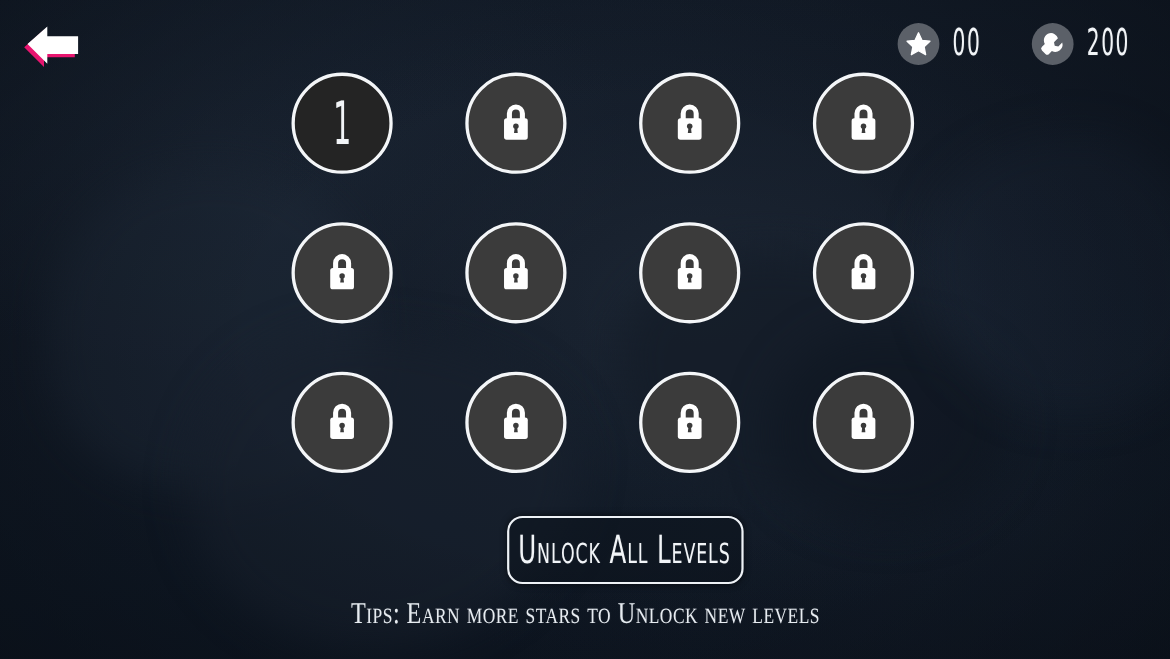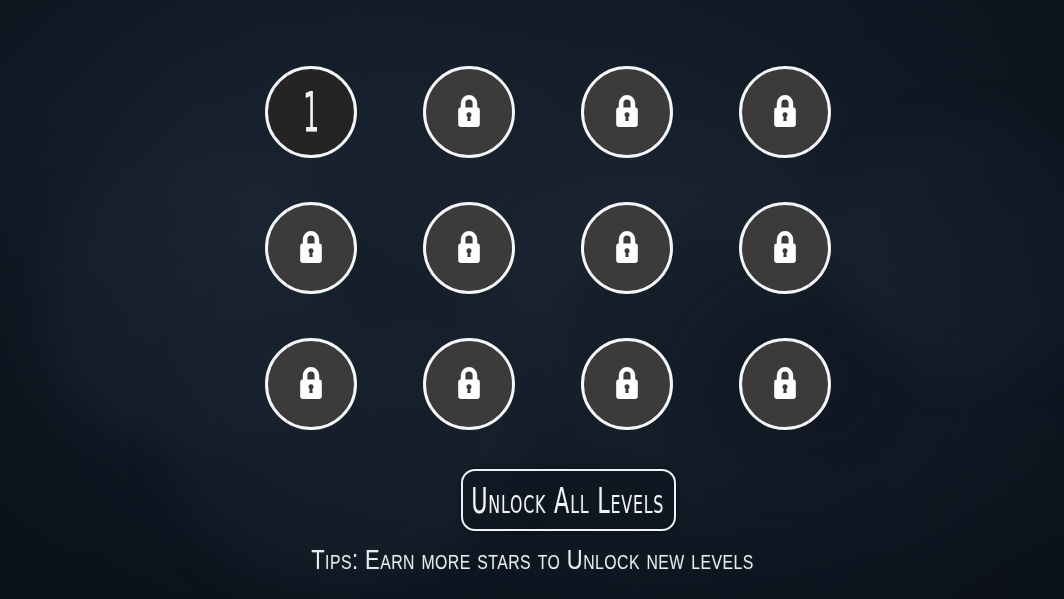--- a/index.html
+++ b/index.html
@@ -214,21 +214,21 @@
   }
 
   .tips {
     position: absolute;
     left: 0;
     top: 545px;
     width: 1064px;
     text-align: center;
     color: #e7ecf1;
     font-size: 25px;
-    font-family: Liberation Sans, sans-serif;
+    font-family: Liberation Serif, serif;
     font-variant: small-caps;
     letter-spacing: 0.5px;
     text-shadow: 0 0 2px rgba(255,255,255,0.12);
   }
   .tips span {
     display: inline-block;
     transform: scaleX(0.88) scaleY(1.1);
   }
 </style>
 </head>
@@ -236,20 +236,51 @@
 
 <div id="screen">
 
   <div class="bg-shape bg-s1"></div>
   <div class="bg-shape bg-s2"></div>
   <div class="bg-shape bg-s3"></div>
   <div class="bg-shape bg-s4"></div>
   <div class="bg-shape bg-s5"></div>
   <div class="bg-vignette"></div>
 
+  <div class="topbar">
+
+    <div class="back-btn">
+      <svg width="62" height="46" viewBox="0 0 62 46">
+        <path d="M4 25 L22 9 L22 18 L50 18 L50 34 L22 34 L22 43 Z" fill="#e8156f"></path>
+        <path d="M7 22 L25 6 L25 15 L53 15 L53 31 L25 31 L25 40 Z" fill="#ffffff"></path>
+      </svg>
+    </div>
+
+    <div class="hud">
+
+      <div class="hud-group">
+        <div class="hud-badge">
+          <svg width="26" height="26" viewBox="0 0 24 24">
+            <path d="M12 2.6 L14.9 8.9 L21.6 9.7 L16.7 14.3 L18 21 L12 17.7 L6 21 L7.3 14.3 L2.4 9.7 L9.1 8.9 Z" fill="#ffffff" stroke="#ffffff" stroke-width="1.1" stroke-linejoin="round"></path>
+          </svg>
+        </div>
+        <div class="hud-val">00</div>
+      </div>
+
+      <div class="hud-group">
+        <div class="hud-badge">
+          <svg width="26" height="26" viewBox="0 0 24 24">
+            <path d="M9.3 3.0 a6.1 6.1 0 0 0 -3.9 9.0 L3.0 14.4 a2.1 2.1 0 0 0 0 3.0 l2.9 2.9 a2.1 2.1 0 0 0 3.0 0 l2.4 -2.4 a6.1 6.1 0 0 0 8.7 -7.1 l-3.3 3.3 -3.0 -0.6 -0.6 -3.0 3.3 -3.3 a6.1 6.1 0 0 0 -7.1 -4.2 Z" fill="#ffffff"></path>
+          </svg>
+        </div>
+        <div class="hud-val">200</div>
+      </div>
+
+    </div>
+  </div>
 
   <div class="grid">
 
     <div class="level unlocked">
       <span class="level-num">1</span>
     </div>
 
     <div class="level locked">
       <span class="lock-icon">
         <svg width="34" height="40" viewBox="0 0 34 40">

